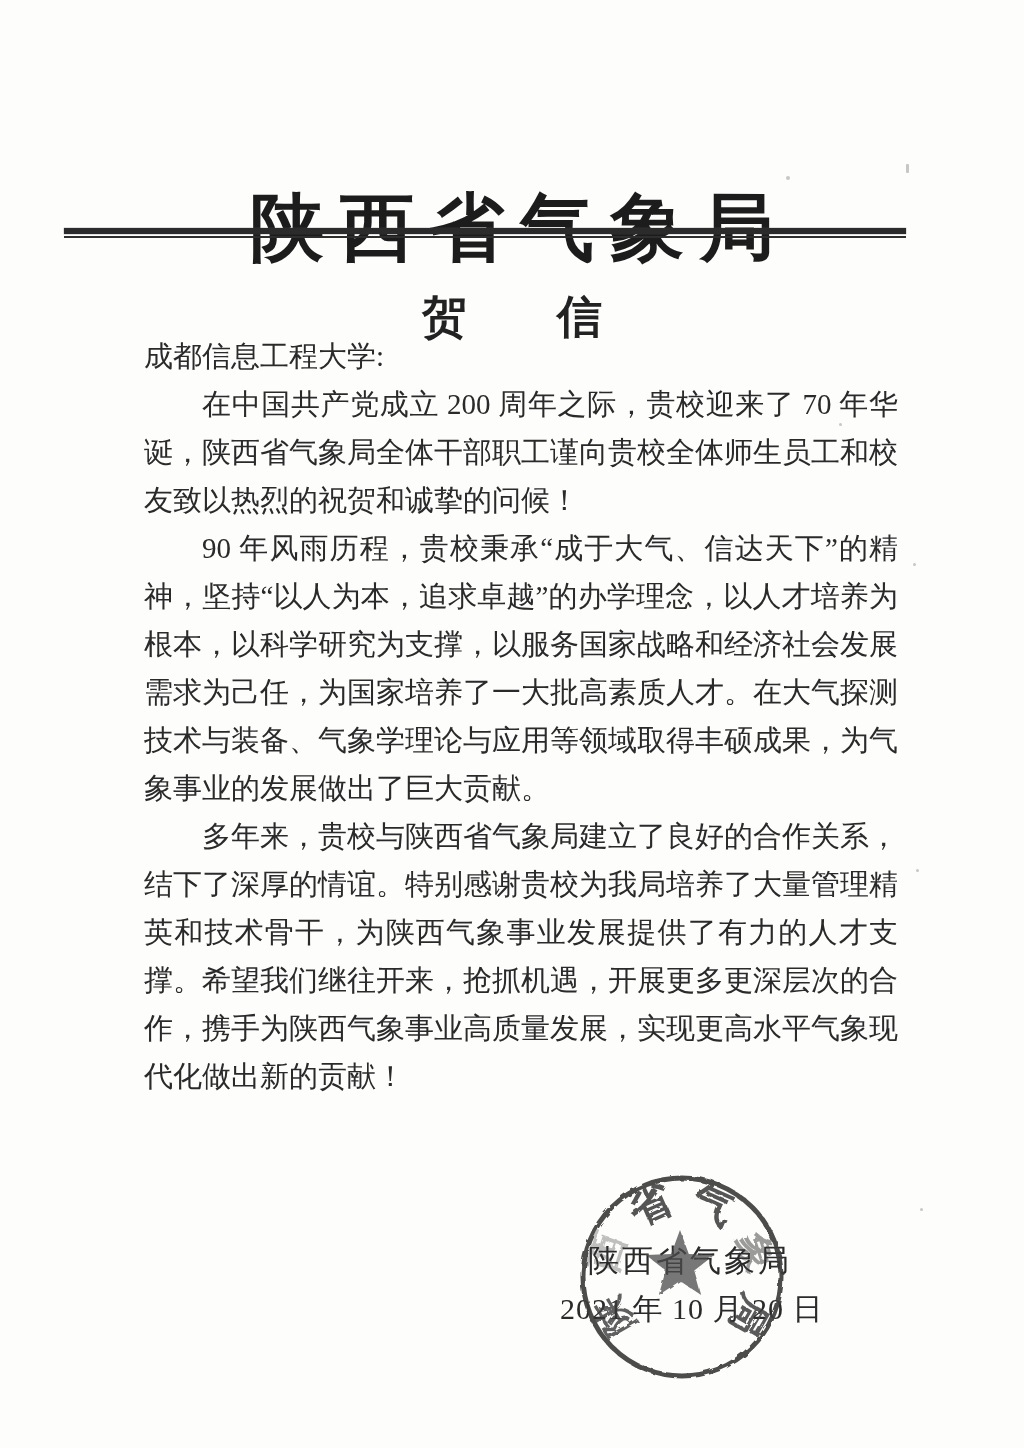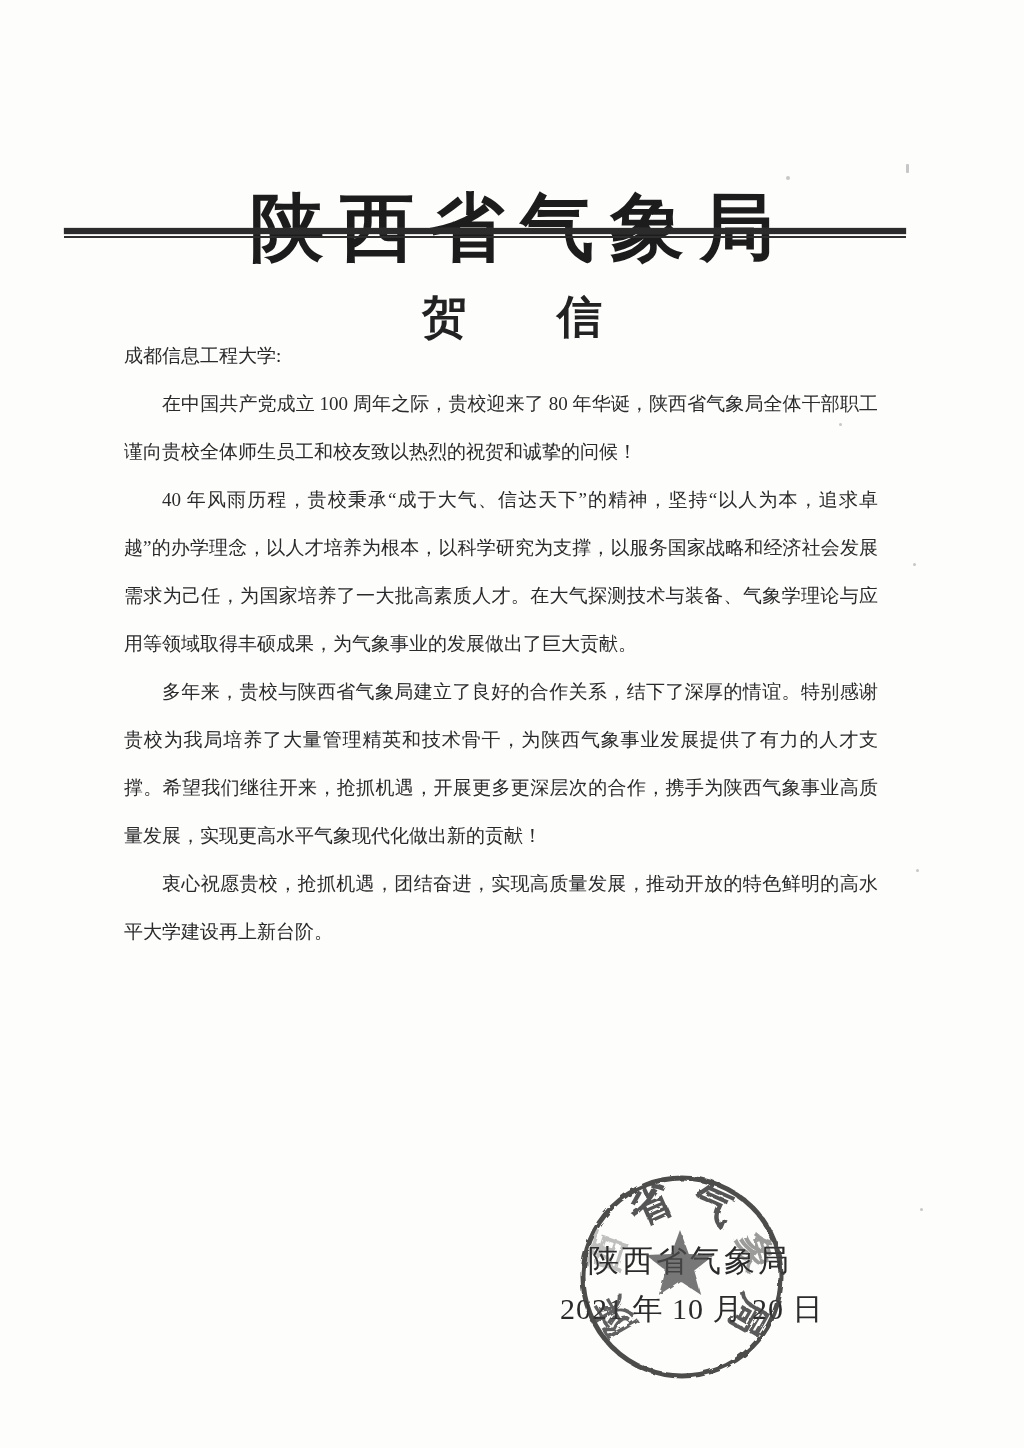--- a/index.html
+++ b/index.html
@@ -52,23 +52,23 @@
     font-size: 45px;
     font-weight: 600;
     color: #222;
     line-height: 1.1;
   }
 
   
   .letter-body {
     position: absolute;
     top: 332px;
-    left: 124px;
+    left: 144px;
     width: 754px;
-    font-size: 19px;
+    font-size: 29px;
     line-height: 48px;
     text-align: justify;
     color: #2a2a2a;
   }
   .letter-body p { margin: 0; }
   .salutation { text-indent: 0; }
   .para { text-indent: 2em; }
 
   
   .signature-org {
@@ -121,24 +121,23 @@
     <div class="rule-thin"></div>
   </div>
 
   <h2 class="letter-heading">
     <span>贺</span>
     <span>信</span>
   </h2>
 
   <div class="letter-body">
     <p class="salutation">成都信息工程大学:</p>
-    <p class="para">在中国共产党成立 100 周年之际，贵校迎来了 80 年华诞，陕西省气象局全体干部职工谨向贵校全体师生员工和校友致以热烈的祝贺和诚挚的问候！</p>
-    <p class="para">40 年风雨历程，贵校秉承“成于大气、信达天下”的精神，坚持“以人为本，追求卓越”的办学理念，以人才培养为根本，以科学研究为支撑，以服务国家战略和经济社会发展需求为己任，为国家培养了一大批高素质人才。在大气探测技术与装备、气象学理论与应用等领域取得丰硕成果，为气象事业的发展做出了巨大贡献。</p>
+    <p class="para">在中国共产党成立 200 周年之际，贵校迎来了 70 年华诞，陕西省气象局全体干部职工谨向贵校全体师生员工和校友致以热烈的祝贺和诚挚的问候！</p>
+    <p class="para">90 年风雨历程，贵校秉承“成于大气、信达天下”的精神，坚持“以人为本，追求卓越”的办学理念，以人才培养为根本，以科学研究为支撑，以服务国家战略和经济社会发展需求为己任，为国家培养了一大批高素质人才。在大气探测技术与装备、气象学理论与应用等领域取得丰硕成果，为气象事业的发展做出了巨大贡献。</p>
     <p class="para">多年来，贵校与陕西省气象局建立了良好的合作关系，结下了深厚的情谊。特别感谢贵校为我局培养了大量管理精英和技术骨干，为陕西气象事业发展提供了有力的人才支撑。希望我们继往开来，抢抓机遇，开展更多更深层次的合作，携手为陕西气象事业高质量发展，实现更高水平气象现代化做出新的贡献！</p>
-    <p class="para">衷心祝愿贵校，抢抓机遇，团结奋进，实现高质量发展，推动开放的特色鲜明的高水平大学建设再上新台阶。</p>
   </div>
 
   <div class="signature-org">陕西省气象局</div>
   <div class="signature-date">2021 年 10 月 20 日</div>
 
   <div class="seal">
     <svg viewBox="0 0 210 210" xmlns="http://www.w3.org/2000/svg">
       <defs>
         <filter id="rough">
           <feTurbulence type="fractalNoise" baseFrequency="0.12" numOctaves="2" result="n"></feTurbulence>

